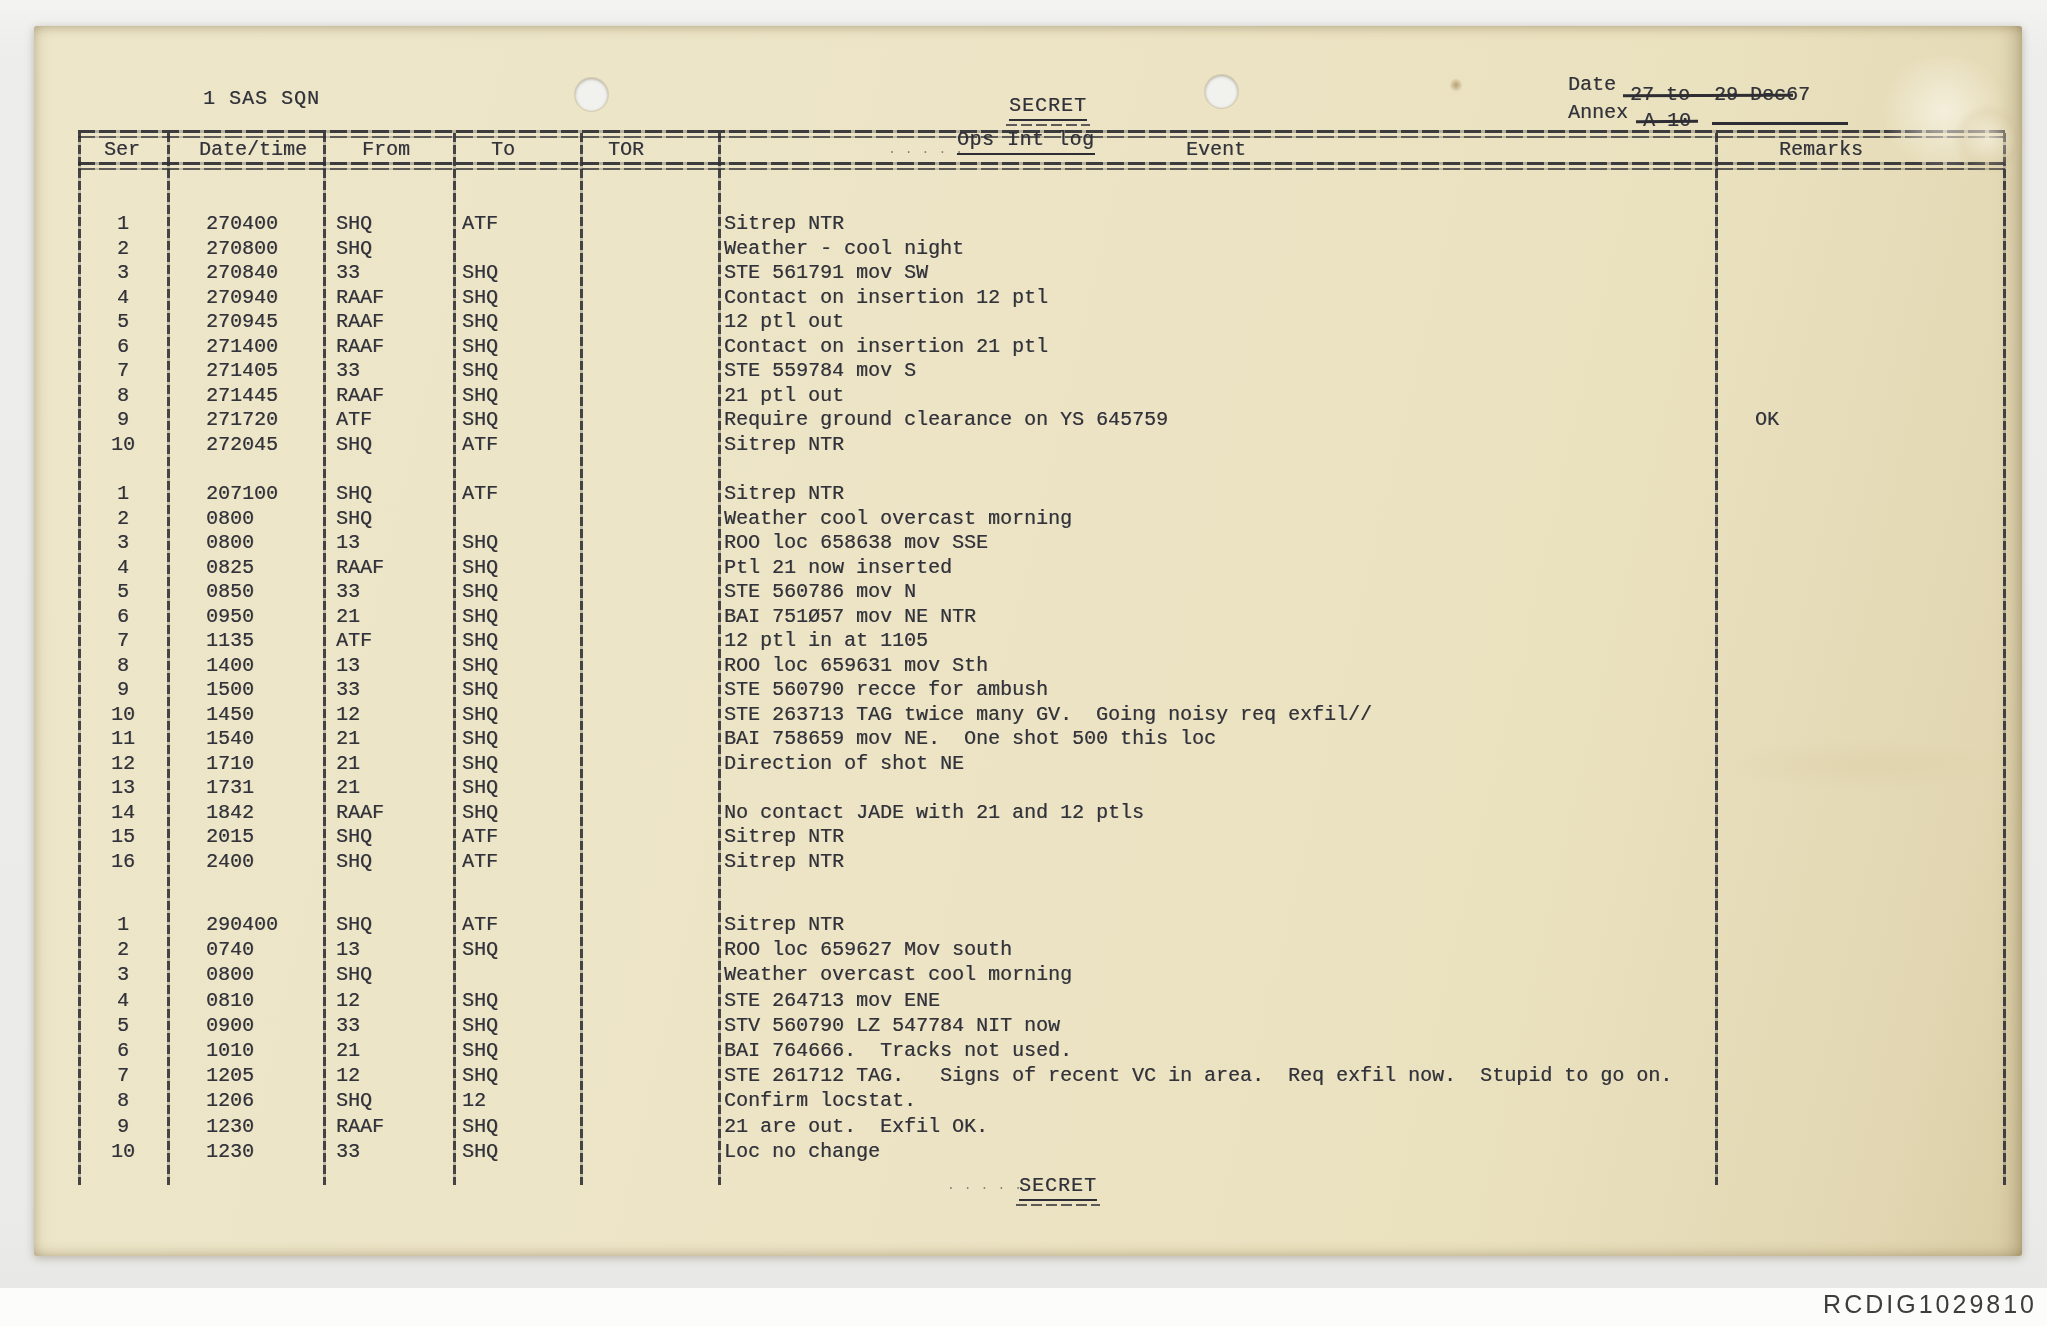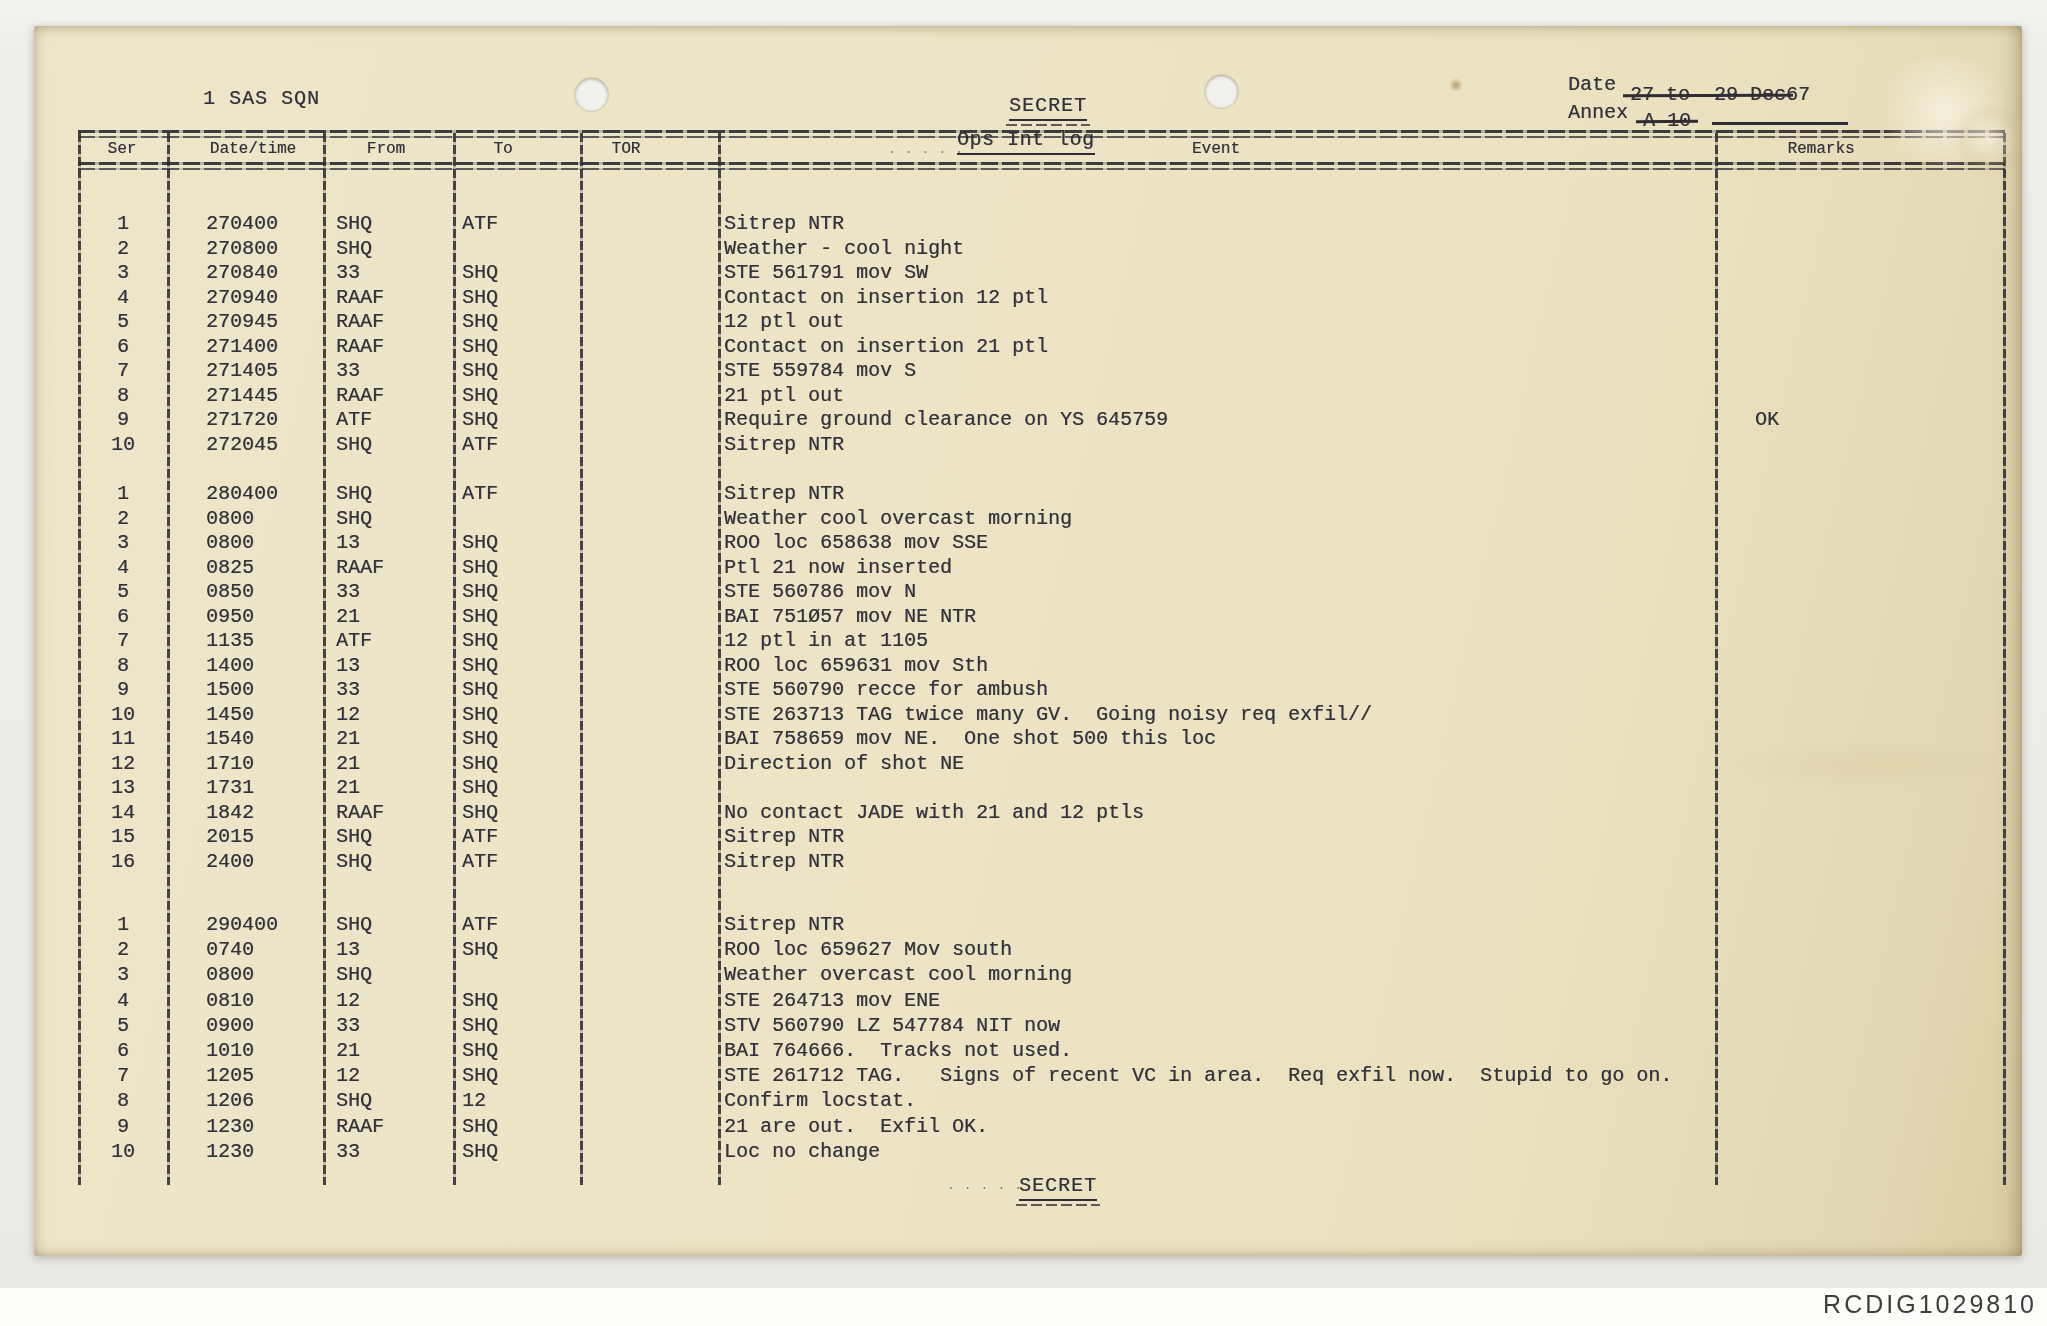--- a/index.html
+++ b/index.html
@@ -16,21 +16,21 @@
   .typed{position:absolute;font-size:20px;line-height:25px;color:#32323a;white-space:pre;
     text-shadow:0.5px 0.4px 0 rgba(50,50,58,.55);}
   .hole{position:absolute;width:33px;height:33px;border-radius:50%;
     background:#f1f1ee;box-shadow:inset 0 1px 3px rgba(120,110,80,.55),0 0 0 1px rgba(150,140,110,.25);}
   
   .hline{position:absolute;height:3px;opacity:.92;
     background-image:repeating-linear-gradient(90deg,#2d2d33 0 17px,rgba(45,45,51,.3) 17px 21px);}
   .hline.thin{height:2px;opacity:.75;}
   .vline{position:absolute;width:2.5px;opacity:.88;
     background-image:repeating-linear-gradient(180deg,#2d2d33 0 9px,rgba(45,45,51,.25) 9px 12px);}
-  .hdr{position:absolute;top:111px;width:200px;font-size:16px;line-height:25px;color:#32323a;
+  .hdr{position:absolute;top:111px;width:200px;font-size:20px;line-height:25px;color:#32323a;
     text-align:center;text-shadow:0.5px 0.4px 0 rgba(50,50,58,.5);white-space:pre;}
   .underl{border-bottom:2.5px solid #2d2d33;padding-bottom:1px;display:inline-block;}
   .dbl-underl{position:relative;display:inline-block;border-bottom:2.5px solid #2d2d33;padding-bottom:1px;}
   .dbl-underl::after{content:"";position:absolute;left:-3px;right:-3px;bottom:-7px;height:2px;opacity:.75;
     background-image:repeating-linear-gradient(90deg,#2d2d33 0 11px,transparent 11px 15px);}
   .struck{position:relative;display:inline-block;}
   .struck::after{content:"";position:absolute;left:-7px;right:-7px;top:12px;height:2.6px;
     background:#2d2d33;transform:rotate(-0.25deg);}
   .lineext{position:absolute;height:2.6px;background:#2d2d33;}
   .dots{position:absolute;font-size:13px;letter-spacing:9px;color:rgba(45,45,51,.55);}
@@ -165,21 +165,21 @@
         </div>
         <div class="row" style="top: 405.5px;">
           <span class="cell cell-ser">10</span>
           <span class="cell cell-datetime">272045</span>
           <span class="cell cell-from">SHQ</span>
           <span class="cell cell-to">ATF</span>
           <span class="cell cell-event">Sitrep NTR</span>
         </div>
         <div class="row" style="top: 455px;">
           <span class="cell cell-ser">1</span>
-          <span class="cell cell-datetime">280400</span>
+          <span class="cell cell-datetime">207100</span>
           <span class="cell cell-from">SHQ</span>
           <span class="cell cell-to">ATF</span>
           <span class="cell cell-event">Sitrep NTR</span>
         </div>
         <div class="row" style="top: 479.5px;">
           <span class="cell cell-ser">2</span>
           <span class="cell cell-datetime">0800</span>
           <span class="cell cell-from">SHQ</span>
           <span class="cell cell-event">Weather cool overcast morning</span>
         </div>

